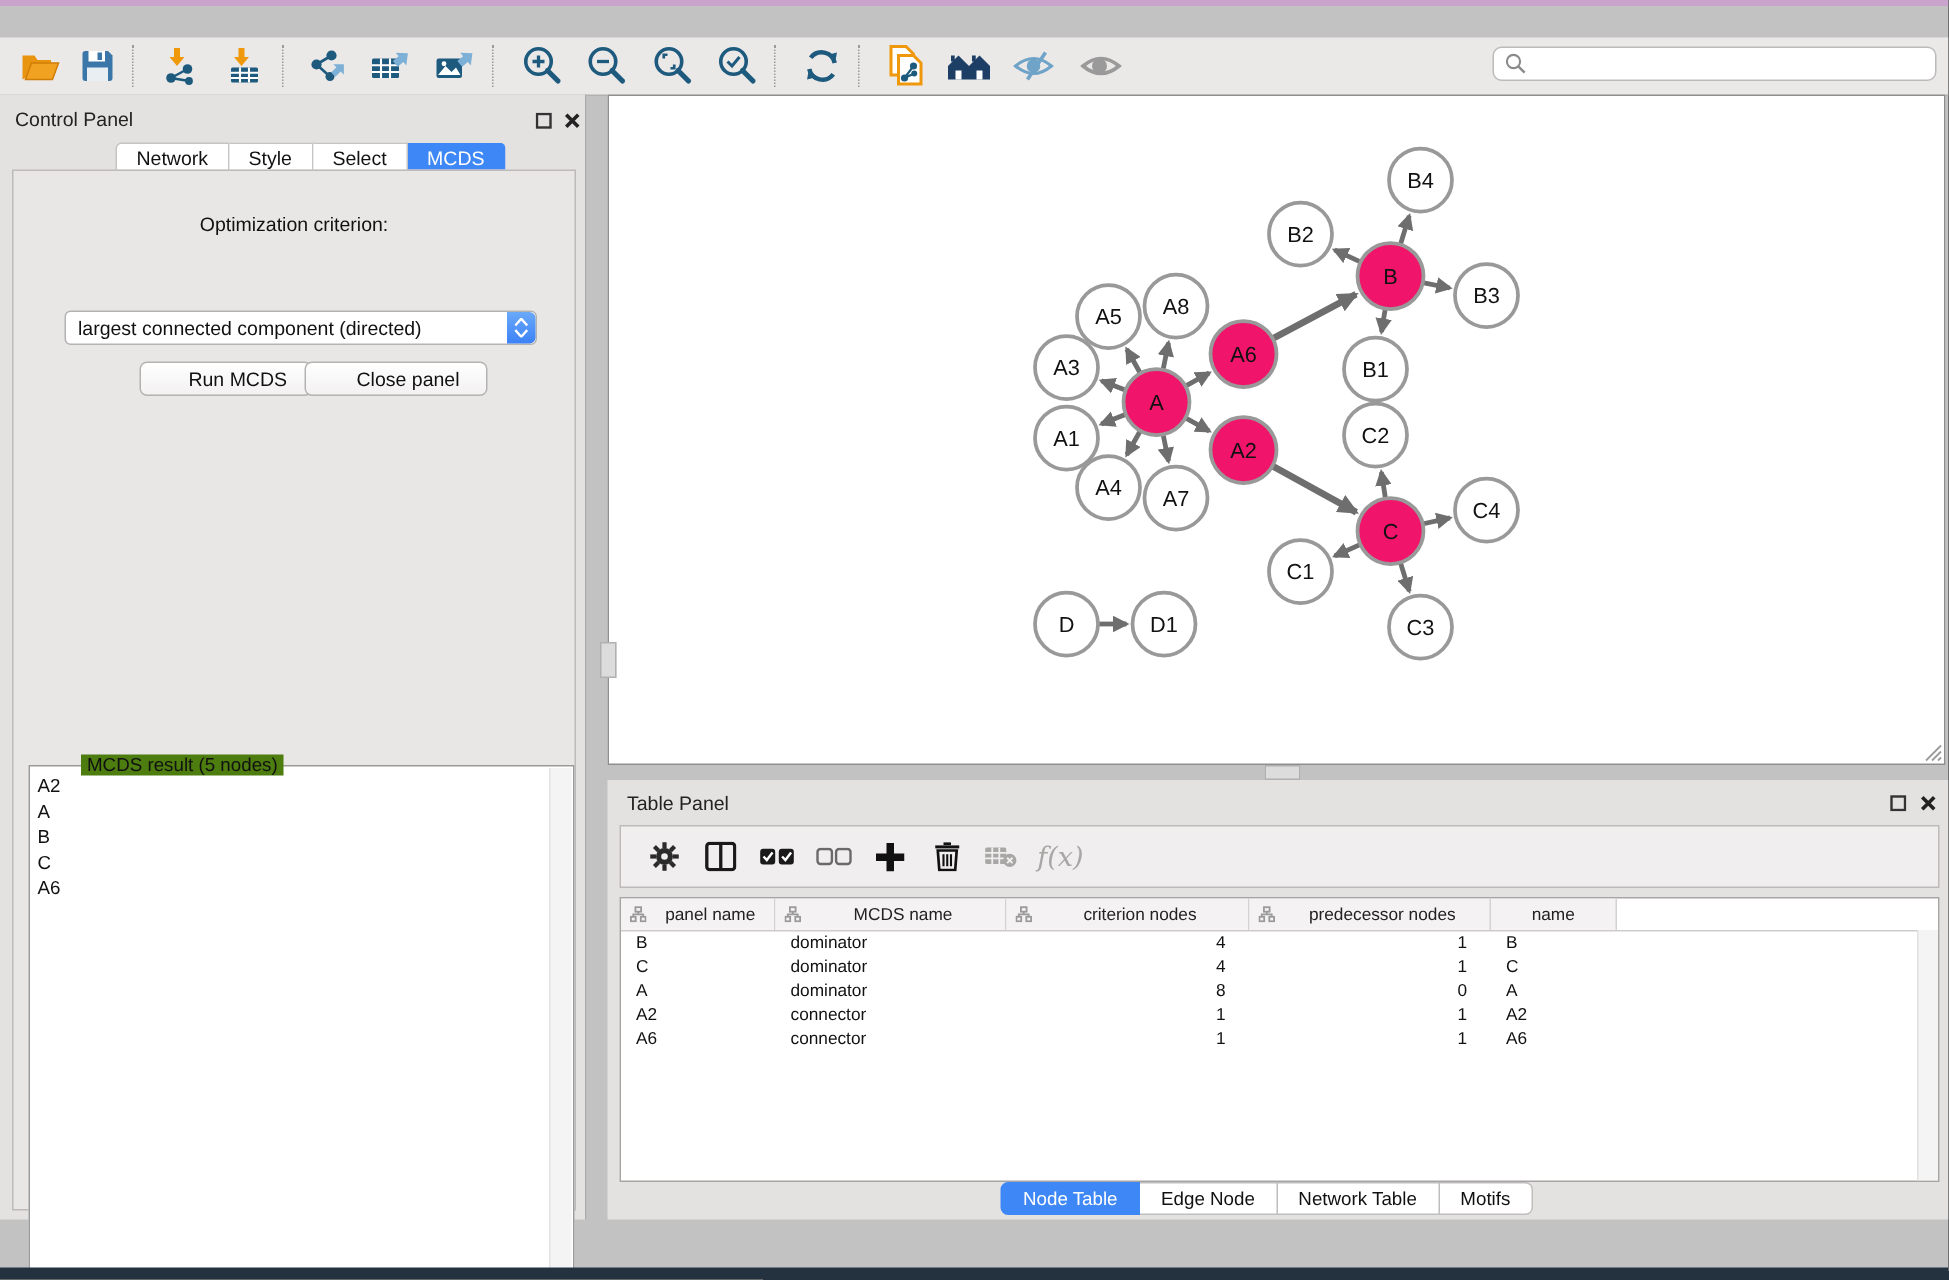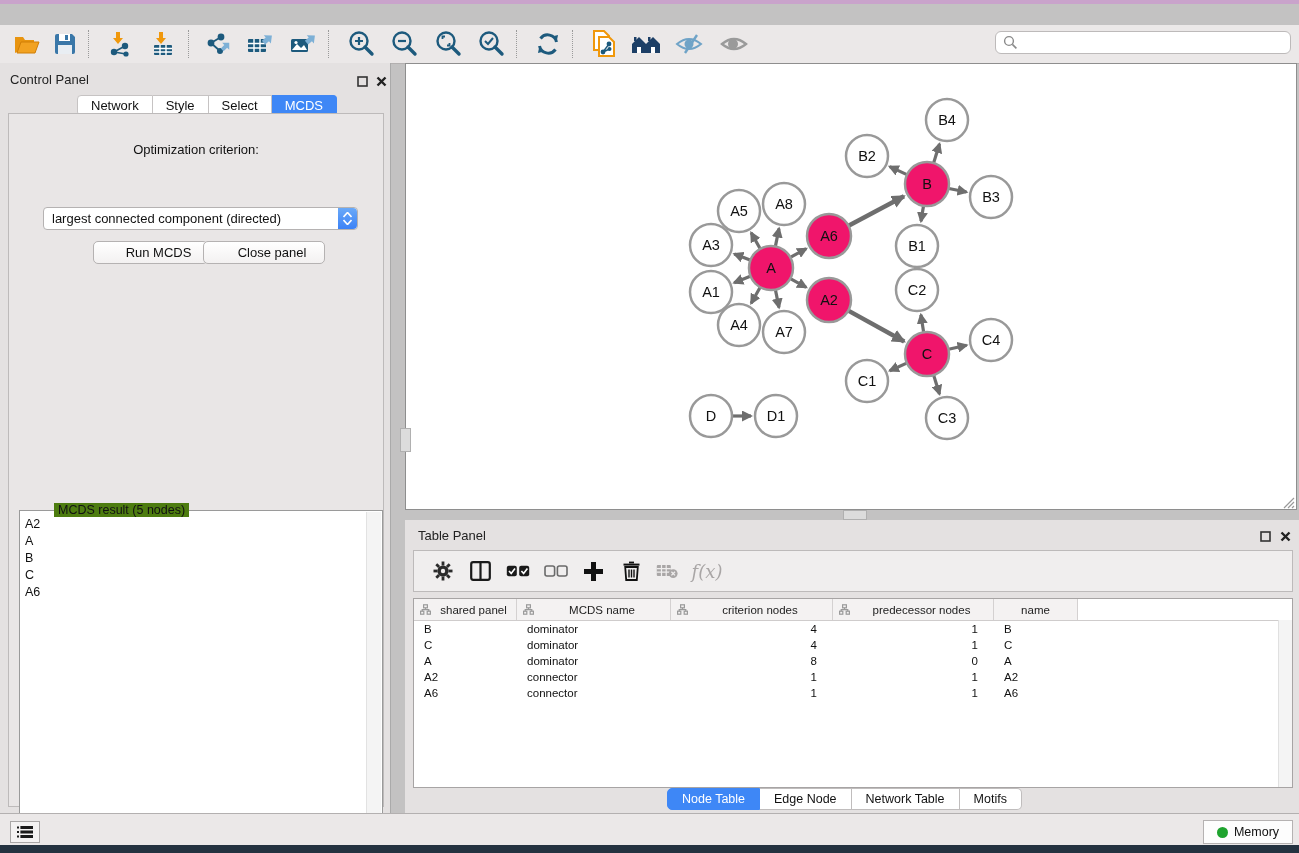--- a/index.html
+++ b/index.html
@@ -470,21 +470,21 @@
       <div id="tbl-head">
           <div class="th" style="width: 103px;">
             <svg class="orgicon" width="11" height="11" viewBox="0 0 11 11">
               <g fill="none" stroke="#9a9a9a" stroke-width="1.2">
                 <rect x="3.6" y="0.8" width="3.8" height="3"></rect>
                 <rect x="0.6" y="7.2" width="3.2" height="3"></rect>
                 <rect x="7.2" y="7.2" width="3.2" height="3"></rect>
                 <path d="M5.5 3.8 v1.8 M2.2 7.2 v-1.6 h6.6 v1.6"></path>
               </g>
             </svg>
-            <span class="ttl">shared panel</span>
+            <span class="ttl">panel name</span>
           </div>
           <div class="th" style="width: 154px;">
             <svg class="orgicon" width="11" height="11" viewBox="0 0 11 11">
               <g fill="none" stroke="#9a9a9a" stroke-width="1.2">
                 <rect x="3.6" y="0.8" width="3.8" height="3"></rect>
                 <rect x="0.6" y="7.2" width="3.2" height="3"></rect>
                 <rect x="7.2" y="7.2" width="3.2" height="3"></rect>
                 <path d="M5.5 3.8 v1.8 M2.2 7.2 v-1.6 h6.6 v1.6"></path>
               </g>
             </svg>
@@ -556,33 +556,15 @@
       <div id="tbl-scroll"></div>
     </div>
     <div id="tp-tabs" class="abs">
         <div class="tp-tab active">Node Table</div>
         <div class="tp-tab">Edge Node</div>
         <div class="tp-tab">Network Table</div>
         <div class="tp-tab">Motifs</div>
       </div>
   </div>
 
-  <div id="statusbar" class="abs">
-    <div id="list-btn" class="abs">
-      <svg width="16" height="12" viewBox="0 0 16 12">
-          <g fill="#1a1a1a">
-            <rect x="0" y="0.5" width="2" height="2"></rect>
-            <rect x="3.4" y="0" width="12.6" height="3"></rect>
-            <rect x="0" y="5" width="2" height="2"></rect>
-            <rect x="3.4" y="4.5" width="12.6" height="3"></rect>
-            <rect x="0" y="9.5" width="2" height="2"></rect>
-            <rect x="3.4" y="9" width="12.6" height="3"></rect>
-          </g>
-        </svg>
-    </div>
-    <div id="memory-btn" class="abs">
-      <span id="memory-dot"></span>
-      <span>Memory</span>
-    </div>
-  </div>
 
   <div id="desktop-bottom" class="abs"></div>
 </div>
 
 </body></html>

